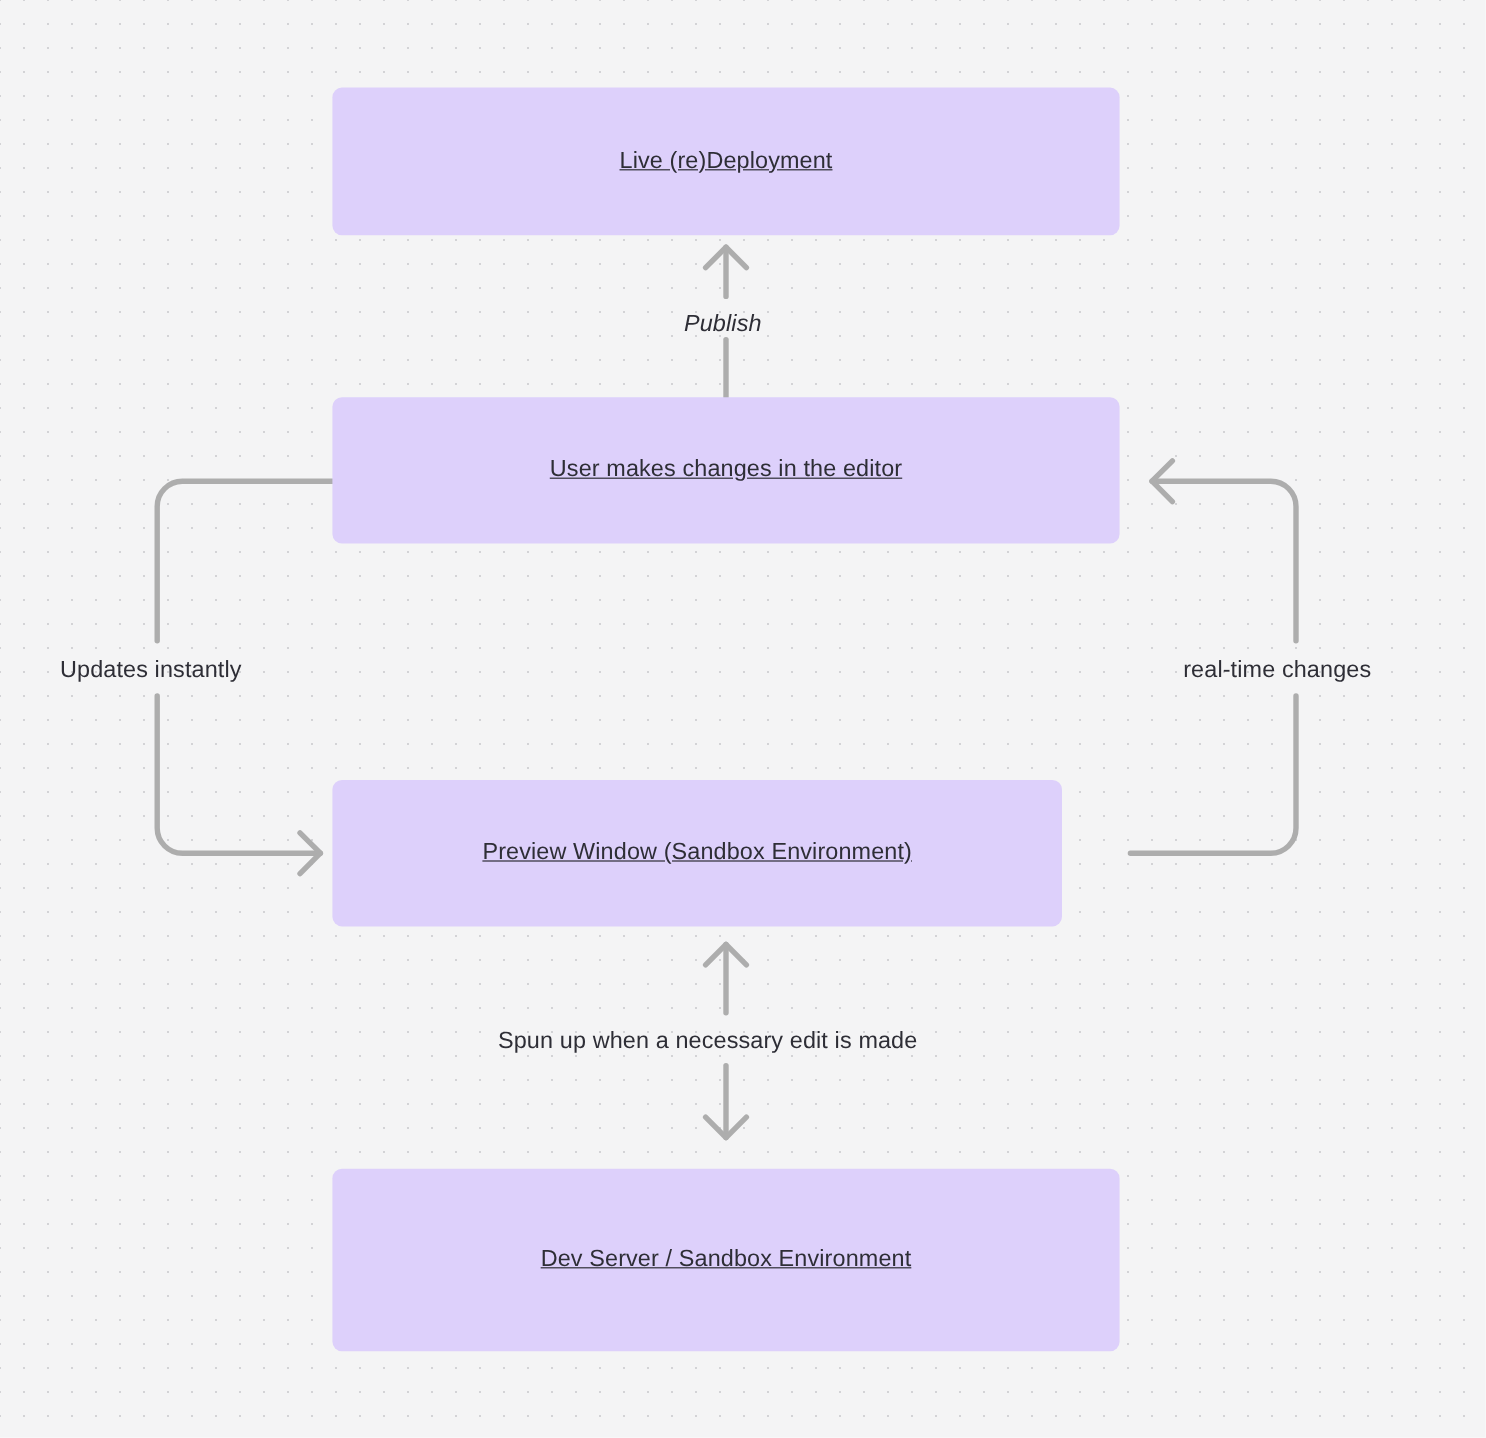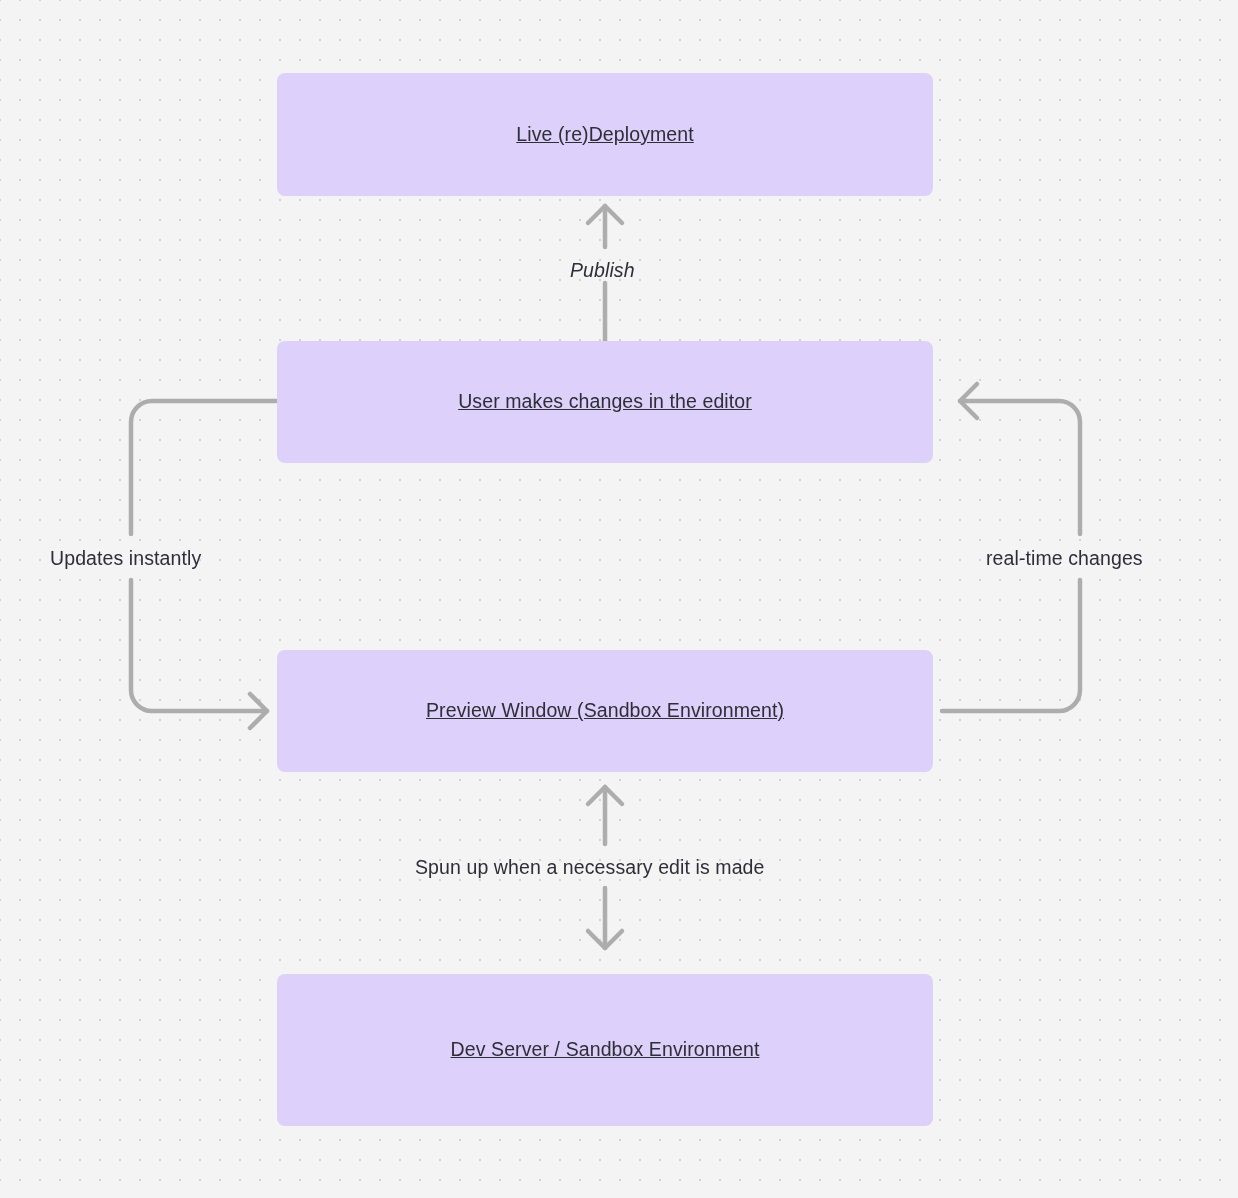--- a/index.html
+++ b/index.html
@@ -48,22 +48,22 @@
   .edge-label {
     position: absolute;
     color: #2e2e36;
     font-size: 19.5px;
     letter-spacing: 0.1px;
     line-height: 1.2;
     white-space: nowrap;
     background: transparent;
   }
   .n-live      { left: 277px; top: 73px;  width: 656px; height: 123px; }
-  .n-user      { left: 277px; top: 341px; width: 656px; height: 122px; }
-  .n-preview   { left: 277px; top: 650px; width: 656px; height: 122px; }
+  .n-user      { left: 277px; top: 331px; width: 656px; height: 122px; }
+  .n-preview   { left: 277px; top: 650px; width: 608px; height: 122px; }
   .n-dev       { left: 277px; top: 926px; width: 656px; height: 152px; margin-top: 48px; }
 
   .lbl-publish  { left: 570px;  top: 259px; font-style: italic; }
   .lbl-updates  { left: 50px;   top: 547px; }
   .lbl-realtime { left: 986px;  top: 547px; }
   .lbl-spun     { left: 415px;  top: 856px; }
 </style>
 </head>
 <body>
 

